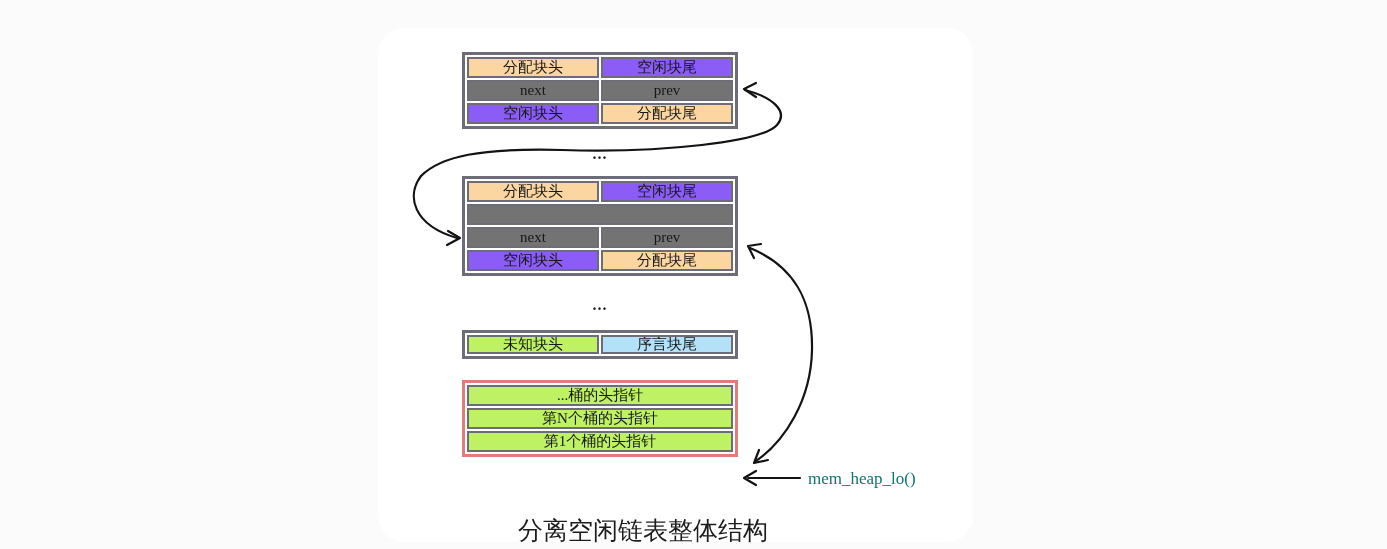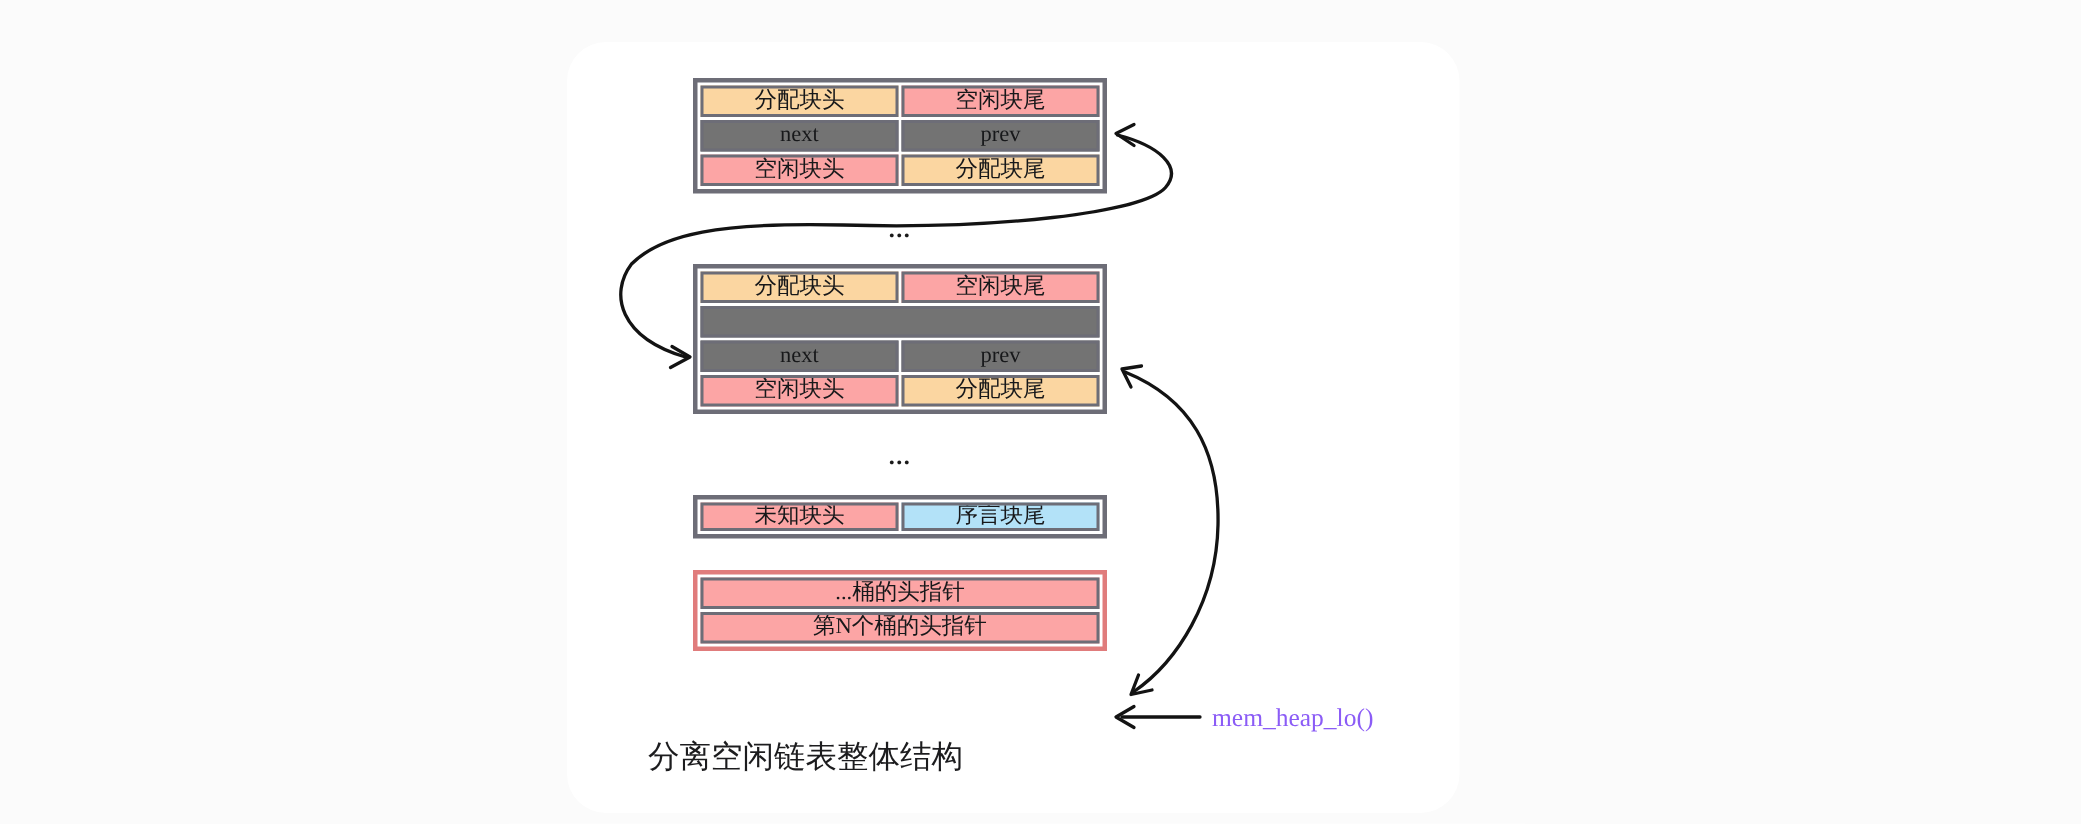--- a/index.html
+++ b/index.html
@@ -20,35 +20,35 @@
   .memtable.red{border-color:#e07c7c;}
   .mrow{display:flex;gap:2px;}
   .mcell{
     flex:1;height:21px;box-sizing:border-box;border:2px solid #6d6d77;
     display:flex;align-items:center;justify-content:center;
     font-size:15px;line-height:1;color:#17181a;background:#ffffff;
     white-space:nowrap;overflow:hidden;
   }
   .mcell.short{height:19px;}
   .f-alloc{background:#fbd6a1;}
-  .f-free{background:#fca5a5;}
+  .f-free{background:#8b5cf6;}
   .f-ptr{background:#737373;}
   .f-blue{background:#b3e2f8;text-align:right;}
-  .f-gray{background:#fca5a5;text-align:right;}
+  .f-gray{background:#bef264;text-align:right;}
   .ellipsis{
     position:absolute;left:462px;width:276px;text-align:center;
     font-size:16px;font-weight:bold;color:#1a1a1a;letter-spacing:1px;line-height:1;
   }
   .caption{
-    position:absolute;left:432px;top:490px;width:336px;text-align:left;
-    font-size:21px;font-weight:500;color:#1c1c1e;
+    position:absolute;left:432px;top:514px;width:336px;text-align:right;
+    font-size:25px;font-weight:500;color:#1c1c1e;
   }
   .memlabel{
     position:absolute;left:808px;top:469px;
-    font-size:17px;color:#8b5cf6;white-space:nowrap;
+    font-size:17px;color:#0f766e;white-space:nowrap;
   }
   .arrows{position:absolute;left:0;top:0;pointer-events:none;}
   .arrows path{stroke:#131313;stroke-width:2.2;fill:none;stroke-linecap:round;stroke-linejoin:round;}
 </style>
 </head>
 <body>
 
 <div class="stage">
   <div class="card"></div>
 
@@ -96,20 +96,23 @@
     </div>
   </div>
 
   <div class="memtable red" style="top:380px;">
     <div class="mrow">
       <div class="mcell f-gray">...桶的头指针</div>
     </div>
     <div class="mrow">
       <div class="mcell f-gray">第N个桶的头指针</div>
     </div>
+    <div class="mrow">
+      <div class="mcell f-gray">第1个桶的头指针</div>
+    </div>
   </div>
 
   <div class="caption">分离空闲链表整体结构</div>
   <div class="memlabel">mem_heap_lo()</div>
 
   <svg class="arrows" width="1387" height="549" viewBox="0 0 1387 549">
 
     <path d="M 745 90 C 772 97, 789 111, 777 125 C 762 142, 663 153, 562 150 C 480 148, 441 156, 421 176 C 406 196, 413 225, 457 238"></path>
     <path d="M 756 83 L 744 89 L 756 97"></path>
     <path d="M 448 231 L 460 238 L 447 245"></path>

